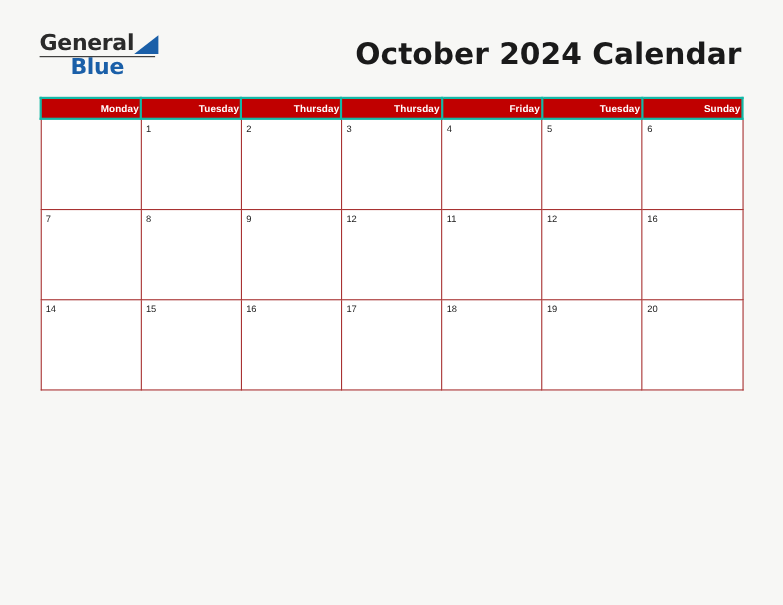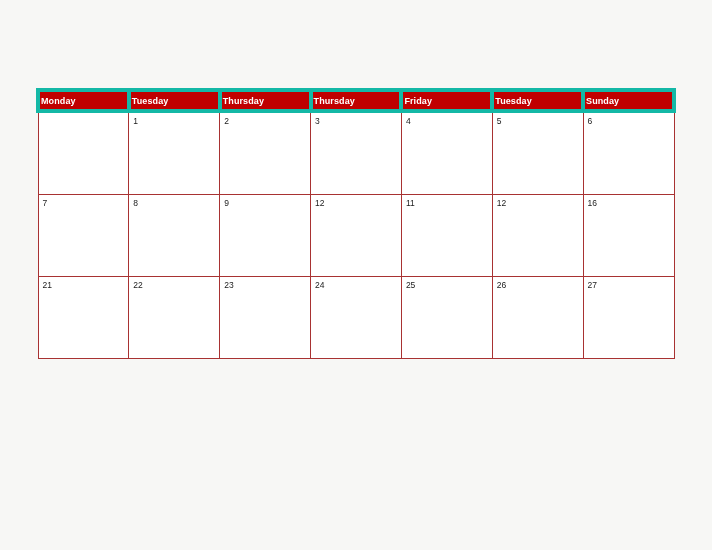--- a/index.html
+++ b/index.html
@@ -82,42 +82,49 @@
     margin-top: 10px;
     table-layout: fixed;
   }
   table.calendar th {
     background: #c00000;
     color: #ffffff;
     font-size: 9px;
     font-weight: bold;
     font-family: "Liberation Sans", sans-serif;
     height: 15px;
-    border: 4px solid #14b8a6;
-    text-align: left;
+    border: 2px solid #14b8a6;
+    text-align: right;
     vertical-align: middle;
     letter-spacing: 0.1px;
   }
   table.calendar td {
     border: 1px solid #a83232;
     height: 78px;
     vertical-align: top;
     padding: 3px 0 0 4px;
     font-size: 8.5px;
     color: #1a1a1a;
     background: #ffffff;
     font-family: "Liberation Sans", sans-serif;
   }
 </style>
 </head>
 <body>
 
 <div class="page">
 
   <div class="header">
+    <div class="logo">
+      <span class="logo-general">General</span>
+      <span class="logo-underline"></span>
+      <span class="logo-mark"></span>
+      <span class="logo-blue">Blue</span>
+    </div>
+    <div class="title">October 2024 Calendar</div>
   </div>
 
   <table class="calendar">
     <thead>
       <tr>
         <th>Monday</th>
         <th>Tuesday</th>
         <th>Thursday</th>
         <th>Thursday</th>
         <th>Friday</th>
@@ -138,24 +145,24 @@
       <tr>
         <td>7</td>
         <td>8</td>
         <td>9</td>
         <td>12</td>
         <td>11</td>
         <td>12</td>
         <td>16</td>
       </tr>
       <tr>
-        <td>21</td>
-        <td>22</td>
-        <td>23</td>
-        <td>24</td>
-        <td>25</td>
-        <td>26</td>
-        <td>27</td>
+        <td>14</td>
+        <td>15</td>
+        <td>16</td>
+        <td>17</td>
+        <td>18</td>
+        <td>19</td>
+        <td>20</td>
       </tr>
     </tbody>
   </table>
 
 </div>
 
 </body></html>

